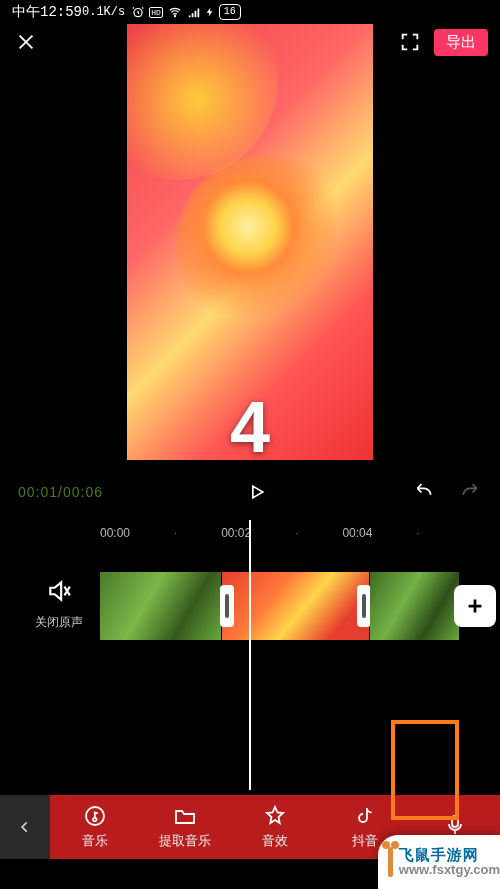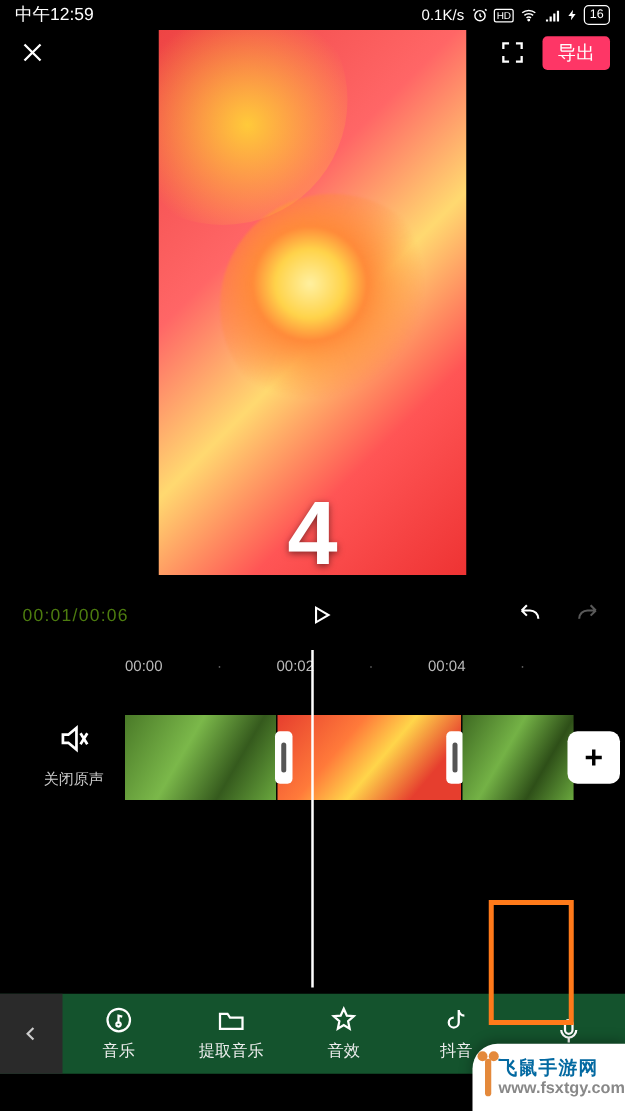--- a/index.html
+++ b/index.html
@@ -1,20 +1,20 @@
 <!DOCTYPE html>
 <html><head>
 <meta charset="utf-8">
 <style>
   * { margin: 0; padding: 0; box-sizing: border-box; }
   html, body { width: 500px; height: 889px; overflow: hidden; }
   body { background: #000; color: #fff; font-family: -apple-system, "PingFang SC", sans-serif; position: relative; }
 
   
-  .status-bar { position: absolute; top: 0; left: 0; right: 0; height: 24px; display: flex; align-items: center; justify-content: space-between; padding: 0 12px; font-size: 14px; z-index: 10; }
+  .status-bar { position: absolute; top: 0; left: 0; right: 0; height: 24px; display: flex; align-items: center; justify-content: flex-start; padding: 0 12px; font-size: 14px; z-index: 10; font-family: Liberation Mono, monospace; }
   .status-left { font-weight: 500; }
   .status-right { display: flex; align-items: center; gap: 4px; font-size: 12px; }
   .status-right .net { margin-right: 2px; }
   .status-right svg { display: block; }
   .battery { border: 1px solid #fff; border-radius: 4px; padding: 0 4px; font-size: 10px; line-height: 14px; }
 
   
   .top-bar { position: absolute; top: 24px; left: 0; right: 0; height: 36px; display: flex; align-items: center; justify-content: space-between; padding: 0 12px; z-index: 9; }
   .close-btn { width: 28px; height: 28px; display: flex; align-items: center; justify-content: center; }
   .top-right { display: flex; align-items: center; gap: 10px; }
@@ -54,21 +54,21 @@
   .clip2 { width: 148px; background: linear-gradient(130deg,#e63e2e,#ff7a3a 35%,#ffd54a 55%,#e63e2e 80%); }
   .clip3 { width: 90px; background: linear-gradient(120deg,#3e6a22,#74b246 40%,#2e4f18 70%,#6aa83e); }
   .add-clip { width: 42px; height: 42px; background:#fff; border-radius:8px; display:flex; align-items:center; justify-content:center; position:absolute; right:4px; top:50%; transform:translateY(-50%); }
   .add-clip svg path{ stroke:#000; }
   .playhead { position:absolute; left:249px; top:520px; width:2px; height:270px; background:#fff; z-index:5; }
 
   
   .highlight-box { position:absolute; left:391px; top:720px; width:68px; height:100px; border:4px solid #ff7a1a; z-index:20; pointer-events:none; }
 
   
-  .toolbar { position:absolute; bottom:30px; left:0; right:0; height:64px; background:#14532d; display:flex; align-items:stretch; }
+  .toolbar { position:absolute; bottom:30px; left:0; right:0; height:64px; background:#b91c1c; display:flex; align-items:stretch; }
   .back-cell { width:50px; display:flex; align-items:center; justify-content:center; background:#2a2a2a; }
   .tools { flex:1; display:flex; }
   .tool { flex:1; display:flex; flex-direction:column; align-items:center; justify-content:center; gap:4px; font-size:13px; color:#eee; }
   .tool svg { display:block; }
 
   
   .watermark { position:absolute; right:0; bottom:0; width:122px; height:54px; background:#fff; border-top-left-radius:20px; display:flex; align-items:center; gap:6px; padding-left:10px; z-index:30; box-shadow:0 -2px 10px rgba(0,0,0,0.3);}
   .wm-mascot { width:30px; height:30px; background:#e4893b; border-radius:6px; position:relative; }
   .wm-mascot::before{content:"";position:absolute;top:-6px;left:3px;width:8px;height:8px;background:#e4893b;border-radius:50%;}
   .wm-mascot::after{content:"";position:absolute;top:-6px;right:3px;width:8px;height:8px;background:#e4893b;border-radius:50%;}

